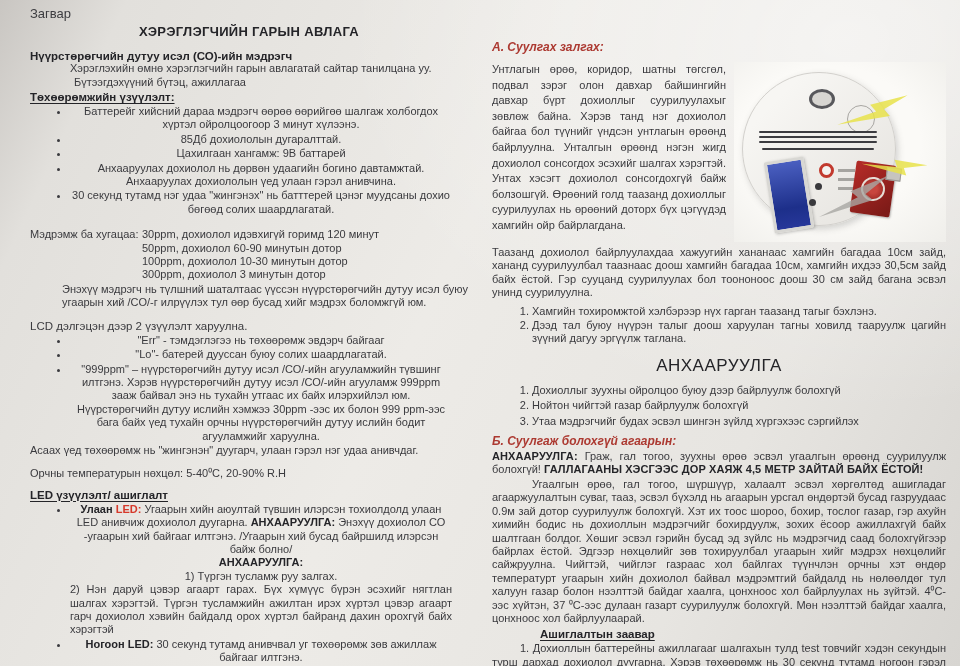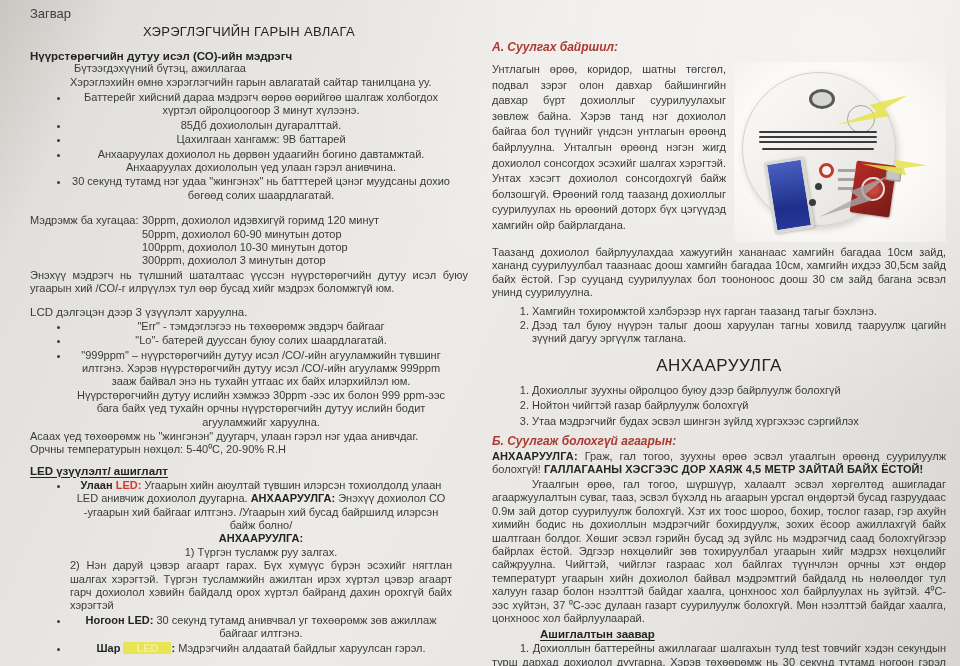--- a/index.html
+++ b/index.html
@@ -11,34 +11,34 @@
       linear-gradient(115deg,#c9c6c2 0%, #e2e0dc 10%, #edebe7 45%, #e7e5e1 75%, #d7d5d1 100%);
   }
   .col-left{position:absolute; left:30px; top:6px; width:438px;}
   .col-right{position:absolute; left:492px; top:40px; width:454px;}
   p{margin:0;}
   .t, p, li{font-size:11px; line-height:13.4px;}
   .just{text-align:justify;}
   b{color:#242428;}
 
   .corner{font-size:13px; color:#3c3c40;}
-  .title{text-align:center; font-weight:normal; font-size:13px; color:#242428; margin-top:3px; letter-spacing:.3px;}
+  .title{text-align:center; font-weight:bold; font-size:13px; color:#242428; margin-top:3px; letter-spacing:.3px;}
   .prod-head{font-weight:bold; font-size:11.5px; color:#242428; margin-top:11px;}
   .intro{font-size:11px; line-height:13.5px;}
   .i1{margin-left:40px;}
   .i2{margin-left:44px;}
   .sec-head{font-weight:bold; font-size:11.5px; color:#242428; text-decoration:underline; text-underline-offset:2px; margin-top:2px;}
   ul.blist{margin:2px 16px 0 0; padding-left:40px; list-style:disc outside;}
   ul.blist li{margin-bottom:1px;text-align:center;}
   .sens{display:flex; margin-top:12px;}
   .sens-label{flex:0 0 112px; font-size:11px; line-height:13.4px;}
   .sens-vals div{font-size:11px; line-height:13.4px;}
-  .note{margin-top:1px;}
+  .note{margin-top:1px;margin-left:32px;}
   .lcd-head{font-size:11.5px; margin-top:10px;}
-  .amb{}
+  .amb{margin-top:10px;}
   .gap8{margin-top:8px;}
   .red{color:#d6392b; font-weight:bold;}
   .yhl{background:#e9e454; color:#f2efa2; font-weight:bold; padding:0 13px;}
   .warn-h{font-weight:bold; color:#242428;}
   .footer-note{font-weight:bold; color:#242428; font-size:11px; margin-top:11px; letter-spacing:.1px;}
 
   .red-head{color:#ac3931; font-weight:bold; font-style:italic; font-size:12px; margin-bottom:8px;}
   .red-head.b{margin:6px 0 2px 0;}
   .apara1{line-height:15.6px;}
   .clear{clear:both; margin-top:5px;}
@@ -88,43 +88,44 @@
 </head>
 <body>
 
 <div class="page">
 
   <div class="col-left">
     <div class="corner">Загвар</div>
     <div class="title">ХЭРЭГЛЭГЧИЙН ГАРЫН АВЛАГА</div>
 
     <div class="prod-head">Нүүрстөрөгчийн дутуу исэл (СО)-ийн мэдрэгч</div>
+    <div class="intro i1">Хэрэглэхийн өмнө хэрэглэгчийн гарын авлагатай сайтар танилцана уу.</div>
     <div class="intro i2">Бүтээгдэхүүний бүтэц, ажиллагаа</div>
-    <div class="intro i1">Хэрэглэхийн өмнө хэрэглэгчийн гарын авлагатай сайтар танилцана уу.</div>
-
+
+    <div class="sec-head">Төхөөрөмжийн үзүүлэлт:</div>
     <ul class="blist">
       <li class="just">Баттерейг хийсний дараа мэдрэгч өөрөө өөрийгөө шалгаж холбогдох хүртэл ойролцоогоор 3 минут хүлээнэ.</li>
       <li>85Дб дохиололын дугаралттай.</li>
       <li>Цахилгаан хангамж: 9В баттарей</li>
       <li class="just">Анхааруулах дохиолол нь дөрвөн удаагийн богино давтамжтай. Анхааруулах дохиололын үед улаан гэрэл анивчина.</li>
       <li class="just">30 секунд тутамд нэг удаа "жингэнэх" нь батттерей цэнэг муудсаны дохио бөгөөд солих шаардлагатай.</li>
     </ul>
 
     <div class="sens">
       <span class="sens-label">Мэдрэмж ба хугацаа:</span>
       <div class="sens-vals">
         <div>30ppm, дохиолол идэвхигүй горимд 120 минут</div>
         <div>50ppm, дохиолол 60-90 минутын дотор</div>
         <div>100ppm, дохиолол 10-30 минутын дотор</div>
         <div>300ppm, дохиолол 3 минутын дотор</div>
       </div>
     </div>
     <p class="just note">Энэхүү мэдрэгч нь түлшний шаталтаас үүссэн нүүрстөрөгчийн дутуу исэл буюу угаарын хий /CO/-г илрүүлэх тул өөр бусад хийг мэдрэх боломжгүй юм.</p>
 
-    <div class="lcd-head">LCD дэлгэцэн дээр 3 үзүүлэлт харуулна.</div>
+    <div class="lcd-head">LCD дэлгэцэн дээр 2 үзүүлэлт харуулна.</div>
     <ul class="blist">
       <li>"Err" - тэмдэглэгээ нь төхөөрөмж эвдэрч байгааг</li>
       <li>"Lo"- батерей дууссан буюу солих шаардлагатай.</li>
       <li class="just">"999ppm" – нүүрстөрөгчийн дутуу исэл /СО/-ийн агууламжийн түвшинг илтгэнэ. Хэрэв нүүрстөрөгчийн дутуу исэл /СО/-ийн агууламж 999ppm зааж байвал энэ нь тухайн утгаас их байх илэрхийлэл юм. Нүүрстөрөгчийн дутуу ислийн хэмжээ 30ppm -ээс их болон 999 ppm-ээс бага байх үед тухайн орчны нүүрстөрөгчийн дутуу ислийн бодит агууламжийг харуулна.</li>
     </ul>
     <p>Асаах үед төхөөрөмж нь "жингэнэн" дуугарч, улаан гэрэл нэг удаа анивчдаг.</p>
 
     <p class="amb">Орчны температурын нөхцөл: 5-40⁰C, 20-90% R.H</p>
 
     <div class="sec-head gap8">LED үзүүлэлт/ ашиглалт</div>
@@ -148,21 +149,21 @@
         <b>Шар</b>
         <span class="yhl">LED</span><b>:</b>
         <span>Мэдрэгчийн алдаатай байдлыг харуулсан гэрэл.</span>
       </li>
     </ul>
 
     <div class="footer-note">ЭНЭХҮҮ ДОХИОЛОЛ НЬ ЗААВРЫН ДАГУУ ЗӨВ СУУРИЛУУЛАГДСАН БАЙХ ЁСТОЙ!</div>
   </div>
 
   <div class="col-right">
-    <div class="red-head">А. Суулгах байршил:</div>
+    <div class="red-head">А. Суулгах залгах:</div>
 
     <div class="photo">
       <div class="det">
         <div class="logo"></div>
         <div class="spk"></div>
         <div class="vents">
             <i></i>
             <i></i>
             <i></i>
             <i class="v4"></i>

